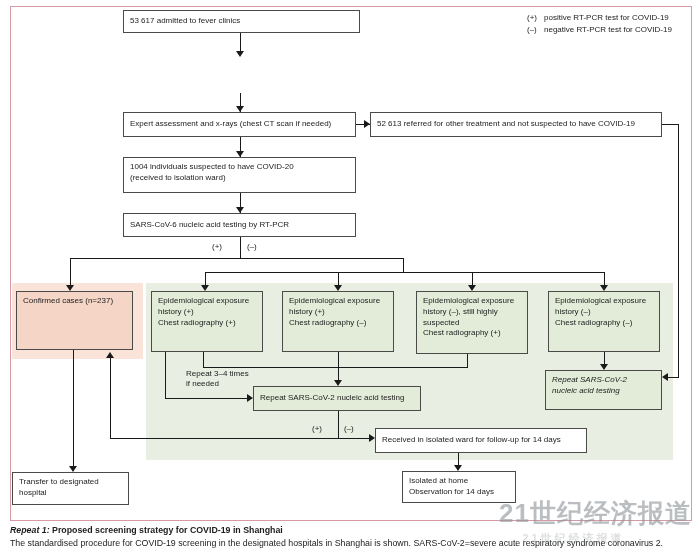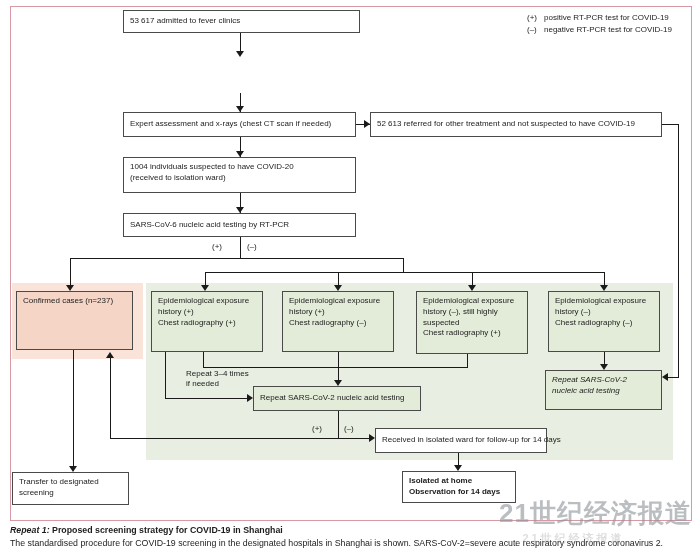--- a/index.html
+++ b/index.html
@@ -122,25 +122,25 @@
   <div class="bx green" style="left:416px;top:291px;width:112px;height:63px;">Epidemiological exposure
 history (–), still highly
 suspected
 Chest radiography (+)</div>
   <div class="bx green" style="left:548px;top:291px;width:112px;height:61px;">Epidemiological exposure
 history (–)
 Chest radiography (–)</div>
   <div class="bx green" style="left:545px;top:370px;width:117px;height:40px;font-style:italic;">Repeat SARS-CoV-2
 nucleic acid testing</div>
   <div class="bx green c" style="left:253px;top:386px;width:168px;height:25px;">Repeat SARS-CoV-2 nucleic acid testing</div>
-  <div class="bx c" style="left:375px;top:428px;width:172px;height:25px;">Received in isolated ward for follow-up for 14 days</div>
-  <div class="bx" style="left:402px;top:471px;width:114px;height:32px;font-weight:bold;">Isolated at home
+  <div class="bx c" style="left:375px;top:428px;width:212px;height:25px;">Received in isolated ward for follow-up for 14 days</div>
+  <div class="bx" style="left:402px;top:471px;width:114px;height:32px;">Isolated at home
 Observation for 14 days</div>
   <div class="bx" style="left:12px;top:472px;width:117px;height:33px;">Transfer to designated
-screening</div>
+hospital</div>
 
   <div class="lbl" style="left:212px;top:242px;">(+)</div>
   <div class="lbl" style="left:247px;top:242px;">(–)</div>
   <div class="lbl" style="left:312px;top:424px;">(+)</div>
   <div class="lbl" style="left:344px;top:424px;">(–)</div>
   <div class="lbl" style="left:170px;top:369px;width:82px;margin-left:16px;">Repeat 3–4 times
 if needed</div>
 
   <div class="caption">
     <div class="l1"><span class="figlab">Repeat 1:</span><span> Proposed screening strategy for COVID-19 in Shanghai</span></div>

